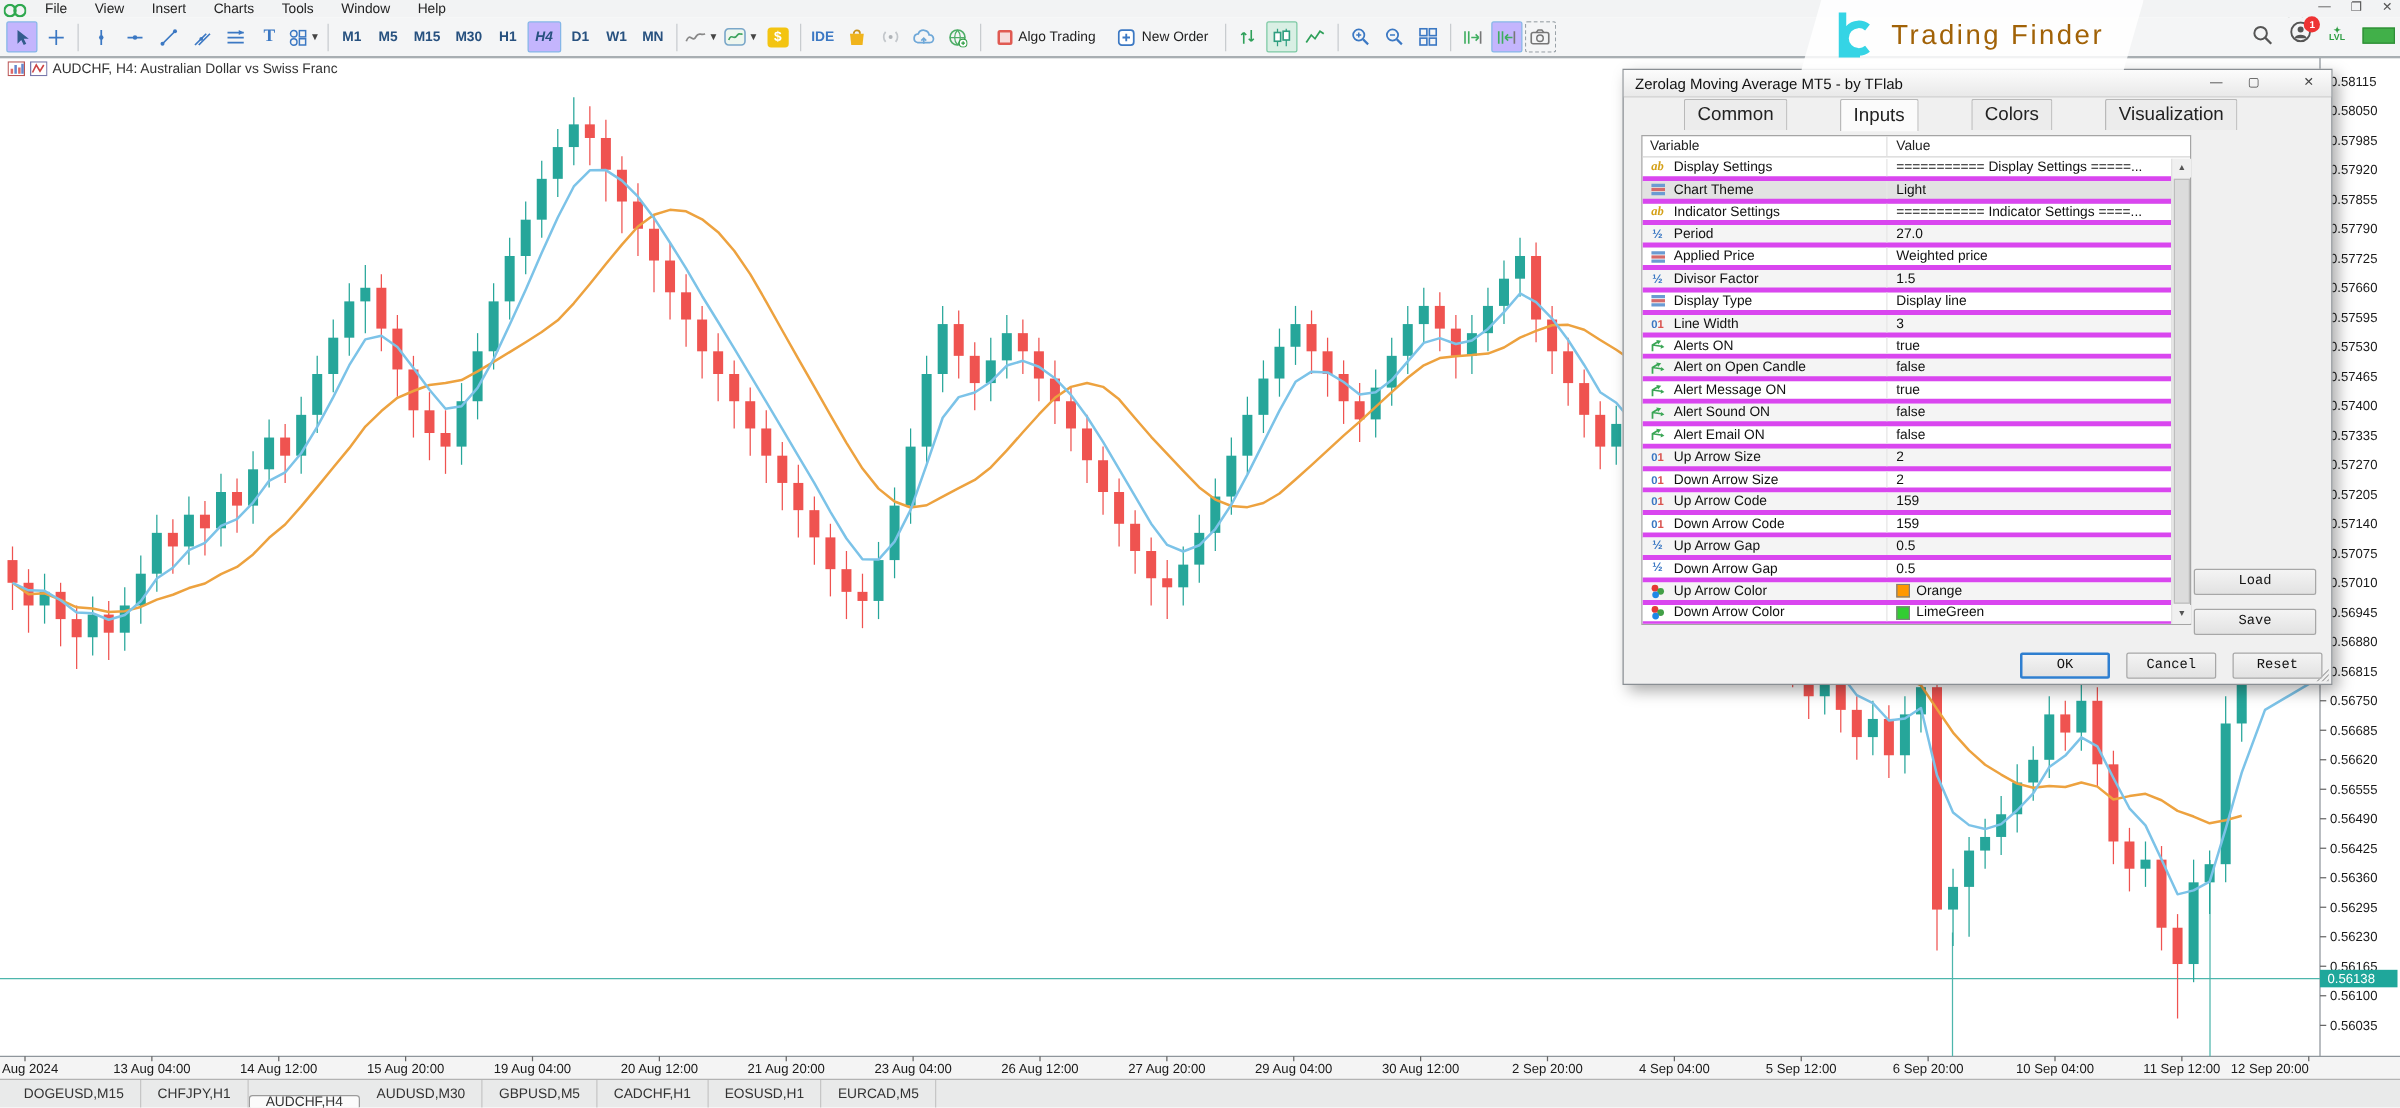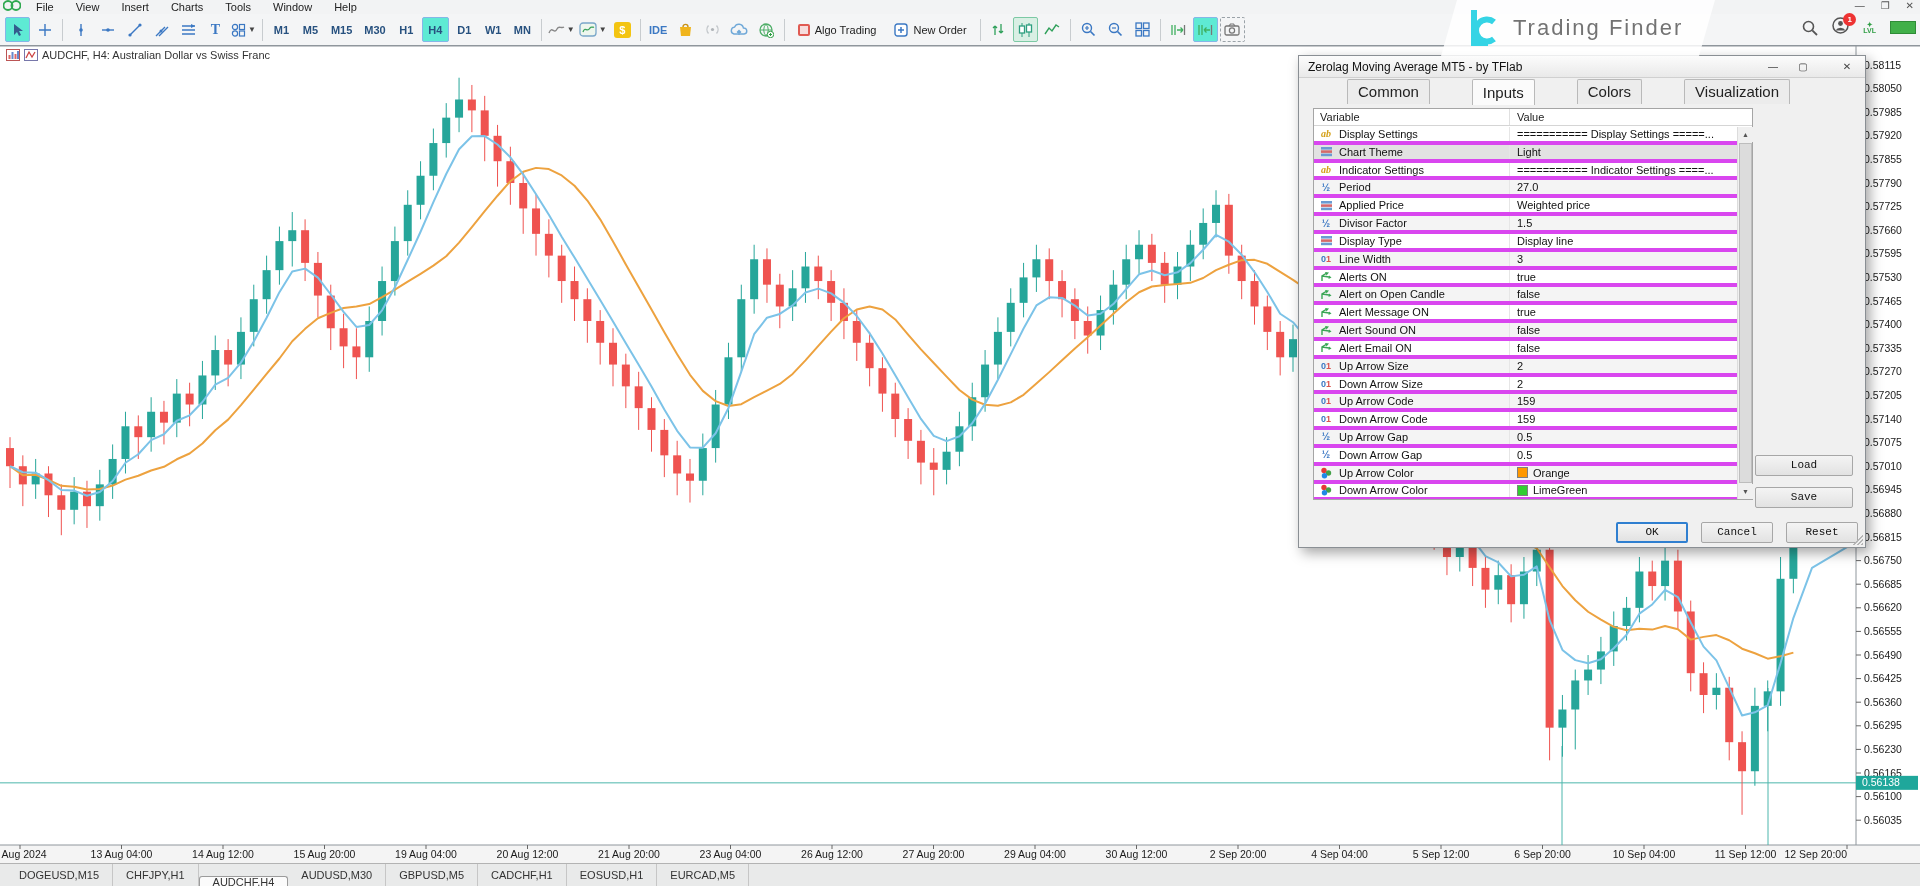--- a/index.html
+++ b/index.html
@@ -1,49 +1,49 @@
 <!DOCTYPE html>
 <html><head>
 <meta charset="utf-8">
 <style>
   * { margin:0; padding:0; box-sizing:border-box; }
   html,body { width:1920px; height:886px; overflow:hidden; background:#fff;
     font-family:"Liberation Sans", sans-serif; -webkit-font-smoothing:antialiased; }
   
   #menubar { position:absolute; left:0; top:0; width:1920px; height:14px; background:#f2f3f4;
-    display:flex; align-items:flex-start; font-size:11px; color:#222; z-index:20; }
+    display:flex; align-items:flex-end; font-size:11px; color:#222; z-index:20; }
   #mt-logo { width:18px; height:11px; margin:0 4px 0 3px; }
   .menu-item { padding:0 11px; cursor:default; line-height:14px; }
   #win-controls { position:absolute; right:6px; top:0; display:flex; gap:16px; color:#555; font-size:10px; }
   #win-controls span { cursor:default; }
   
   #toolbar { position:absolute; left:0; top:14px; width:1920px; height:32px; background:#f4f5f6;
     border-bottom:1px solid #8f969c; display:flex; align-items:center; padding-left:4px; z-index:20; }
   .tbtn { display:inline-flex; align-items:center; justify-content:center; height:25px; min-width:25px;
     border:1px solid transparent; border-radius:2px; margin:0 1px; font-size:11px; color:#1c4e8c; cursor:default; }
-  .tbtn.active { background:#5eead4; border-color:#85b6e8; }
+  .tbtn.active { background:#c4b5fd; border-color:#85b6e8;font-style:italic; }
   .tbtn.active-green { background:#d9efe4; border-color:#7cc9a4; }
   .tbtn.labelled { padding:0 7px; gap:5px; color:#222; }
   .sep { width:1px; height:22px; background:#c8cccf; margin:0 4px; flex:0 0 auto; }
   .tf { min-width:27px; padding:0 4px; font-weight:bold; color:#27517f; }
   .caret { font-size:8px; color:#444; margin-left:2px; }
   #tb-right { position:absolute; right:4px; top:3px; display:flex; align-items:center; gap:14px; }
   #notif-badge { position:absolute; top:-4px; right:-7px; background:#e33; color:#fff; font-size:8px;
     border-radius:7px; min-width:13px; height:13px; line-height:13px; text-align:center; font-weight:bold; }
   #lvl-ic { font-size:7px; font-weight:bold; color:#2f9e44; text-align:center; line-height:6px; }
   #conn-bar { width:26px; height:13px; background:#41b049; border:1px solid #2f8c37; }
   
   #chart-svg { position:absolute; left:0; top:0; z-index:1; }
   #symbol-row { position:absolute; left:6px; top:49px; display:flex; align-items:center; gap:4px;
     font-size:11px; color:#333; z-index:5; }
   
   #watermark { position:absolute; left:1441px; top:0; width:274px; height:56px; z-index:60;
     background:rgba(255,255,255,0.84); clip-path:polygon(16px 0, 100% 0, calc(100% - 16px) 100%, 0 100%);
     display:flex; align-items:center; gap:10px; padding-left:20px; }
-  #wm-text { font-size:22px; letter-spacing:2px; color:#737373; font-weight:400; }
+  #wm-text { font-size:22px; letter-spacing:2px; color:#a16207; font-weight:400; }
   
   #dialog { position:absolute; left:1298px; top:55px; width:568px; height:493px; background:#f0f0f0;
     border:1px solid #8a8f94; box-shadow:4px 5px 12px rgba(0,0,0,0.35); z-index:40; font-size:11px; color:#111; }
   #dlg-title { height:22px; background:linear-gradient(#fcfcfc,#e9e9e9); border-bottom:1px solid #d0d0d0;
     display:flex; align-items:center; padding-left:9px; font-size:12px; color:#111; }
   .dlg-ctl { position:absolute; top:3px; width:20px; height:16px; text-align:center; line-height:16px;
     font-size:10px; color:#444; cursor:default; }
   #dlg-tabs { position:absolute; left:8px; top:27px; display:flex; align-items:flex-end; height:21px; }
   .dtab { padding:3px 10px 4px; border:1px solid #b9b9b9; border-bottom:none; background:#ececec;
     margin-right:2px; font-size:15px; color:#222; border-radius:2px 2px 0 0; cursor:default;margin-left:40px; }

